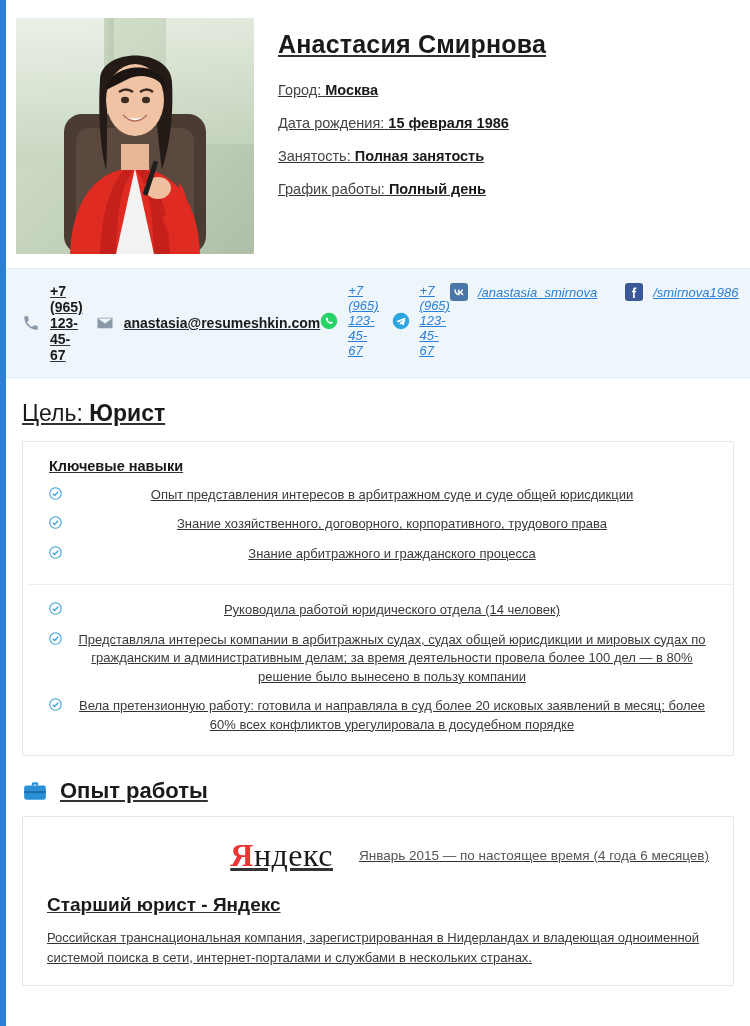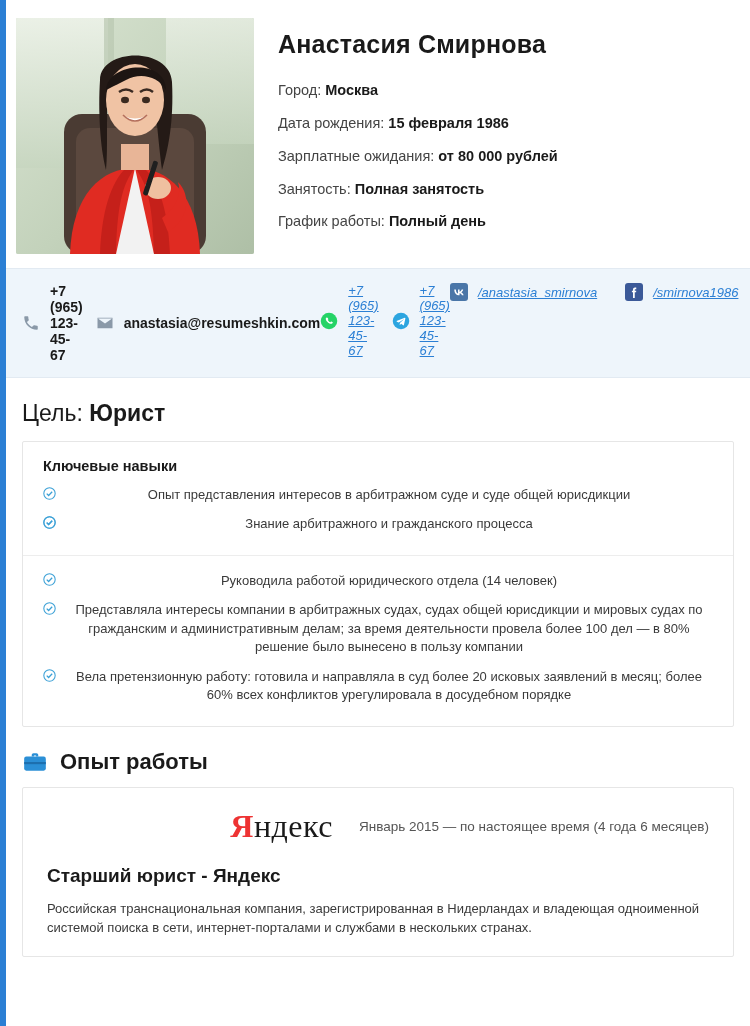--- a/index.html
+++ b/index.html
@@ -9,20 +9,21 @@
     background: #ffffff;
     font-family: "Liberation Sans", sans-serif;
     color: #333;
     overflow: hidden;
   }
   .page {
     position: relative;
     width: 750px;
     height: 951px;
     background: #fff;
+    text-decoration: underline;
   }
   .accent-bar {
     position: absolute;
     left: 0; top: 0;
     width: 6px; height: 1026px;
     background: #2b7fd4;
   }
 
   
   .header {
@@ -96,20 +97,21 @@
     color: #1a1a1a;
   }
   .goal b { font-weight: bold; }
 
   
   .card {
     margin: 0 16px 0 22px;
     border: 1px solid #e6e6e6;
     border-radius: 2px;
     background: #fff;
+    padding-left: 6px;
   }
   .card-block { padding: 16px 20px 10px 20px; }
   .card-block + .card-block { border-top: 1px solid #ededed; }
   .block-title {
     font-size: 14.5px;
     font-weight: bold;
     color: #1a1a1a;
     margin: 0 0 12px 0;
   }
   ul.checks { list-style: none; margin: 0; padding: 0; }
@@ -243,24 +245,20 @@
 
       <div class="fact">
         <span>Город:</span>
         <b>Москва</b>
       </div>
       <div class="fact">
         <span>Дата рождения:</span>
         <b>15 февраля 1986</b>
       </div>
       <div class="fact">
-        <span>Зарплатные ожидания:</span>
-        <b>от 80 000 рублей</b>
-      </div>
-      <div class="fact">
         <span>Занятость:</span>
         <b>Полная занятость</b>
       </div>
       <div class="fact">
         <span>График работы:</span>
         <b>Полный день</b>
       </div>
     </div>
   </div>
 
@@ -346,20 +344,21 @@
           </span>
           <span>Опыт представления интересов в арбитражном суде и суде общей юрисдикции</span>
         </li>
         <li>
           <span class="chk">
             <svg viewBox="0 0 16 16" width="13" height="13">
                 <circle cx="8" cy="8" r="7" fill="none" stroke="#3ba0d6" stroke-width="1.3"></circle>
                 <path d="M4.6 8.2l2.3 2.3 4.4-4.6" fill="none" stroke="#3ba0d6" stroke-width="1.6"></path>
               </svg>
           </span>
+          <span>Знание хозяйственного, договорного, корпоративного, трудового права</span>
         </li>
         <li>
           <span class="chk">
             <svg viewBox="0 0 16 16" width="13" height="13">
                 <circle cx="8" cy="8" r="7" fill="none" stroke="#3ba0d6" stroke-width="1.3"></circle>
                 <path d="M4.6 8.2l2.3 2.3 4.4-4.6" fill="none" stroke="#3ba0d6" stroke-width="1.6"></path>
               </svg>
           </span>
           <span>Знание арбитражного и гражданского процесса</span>
         </li>

